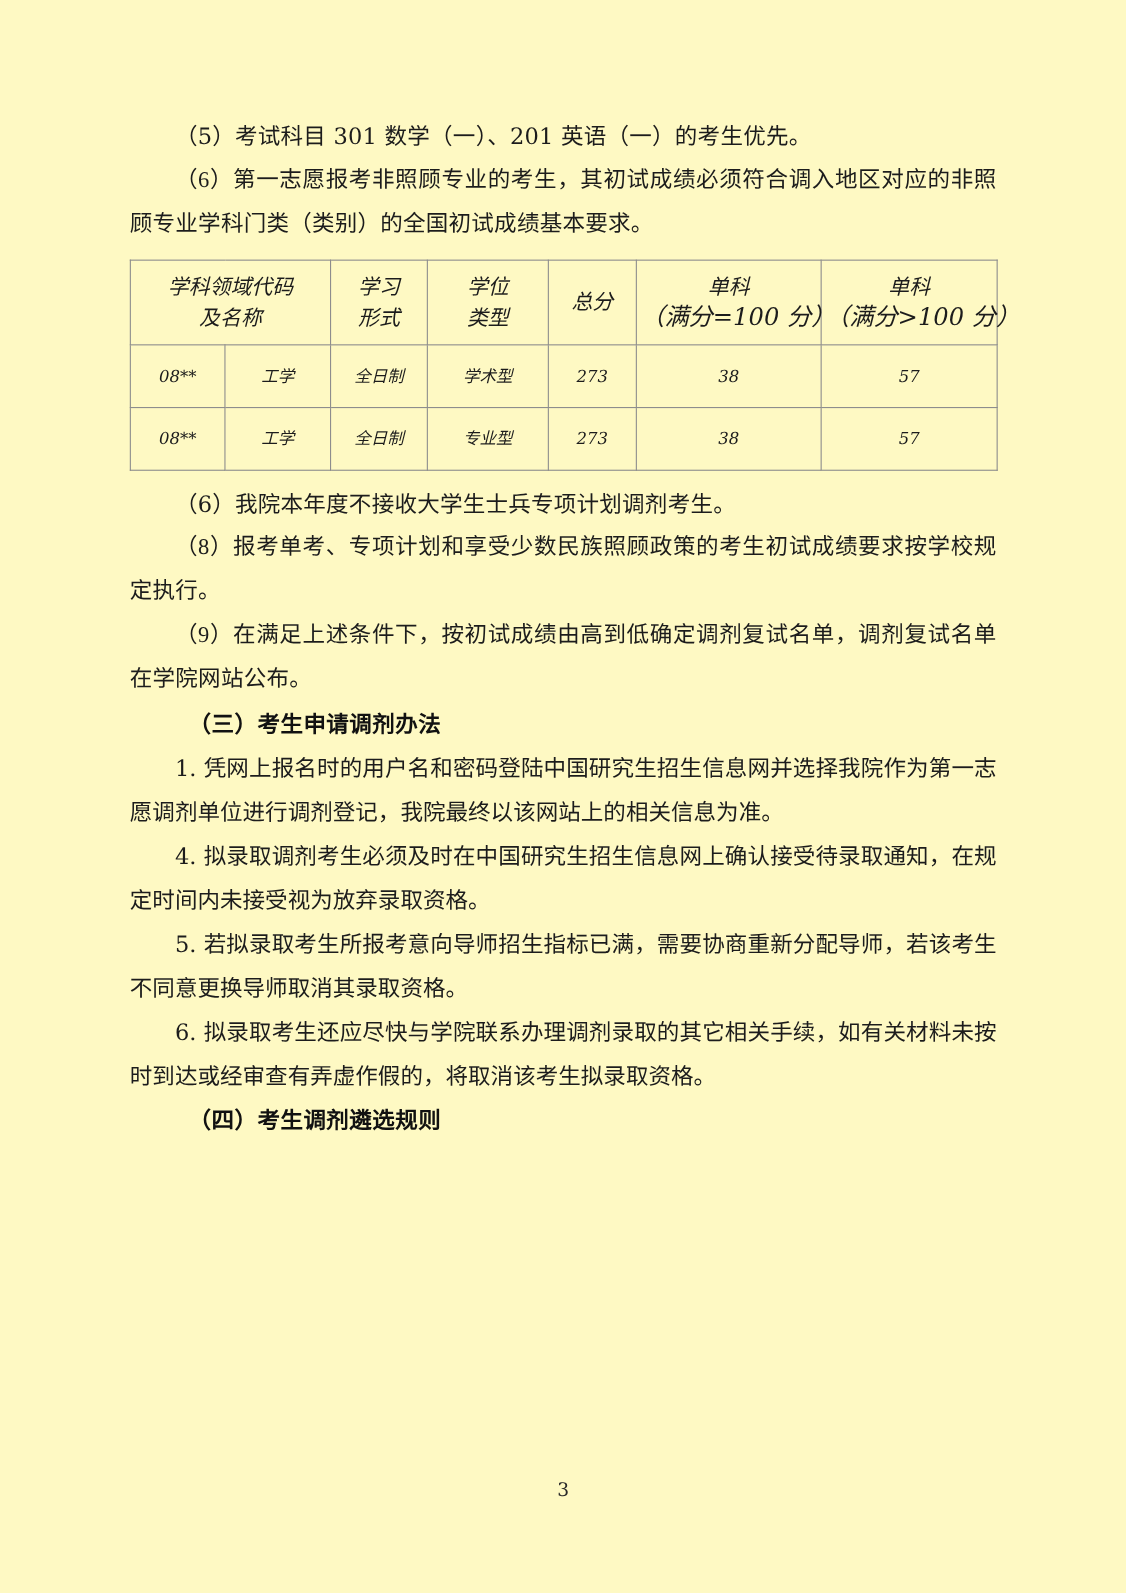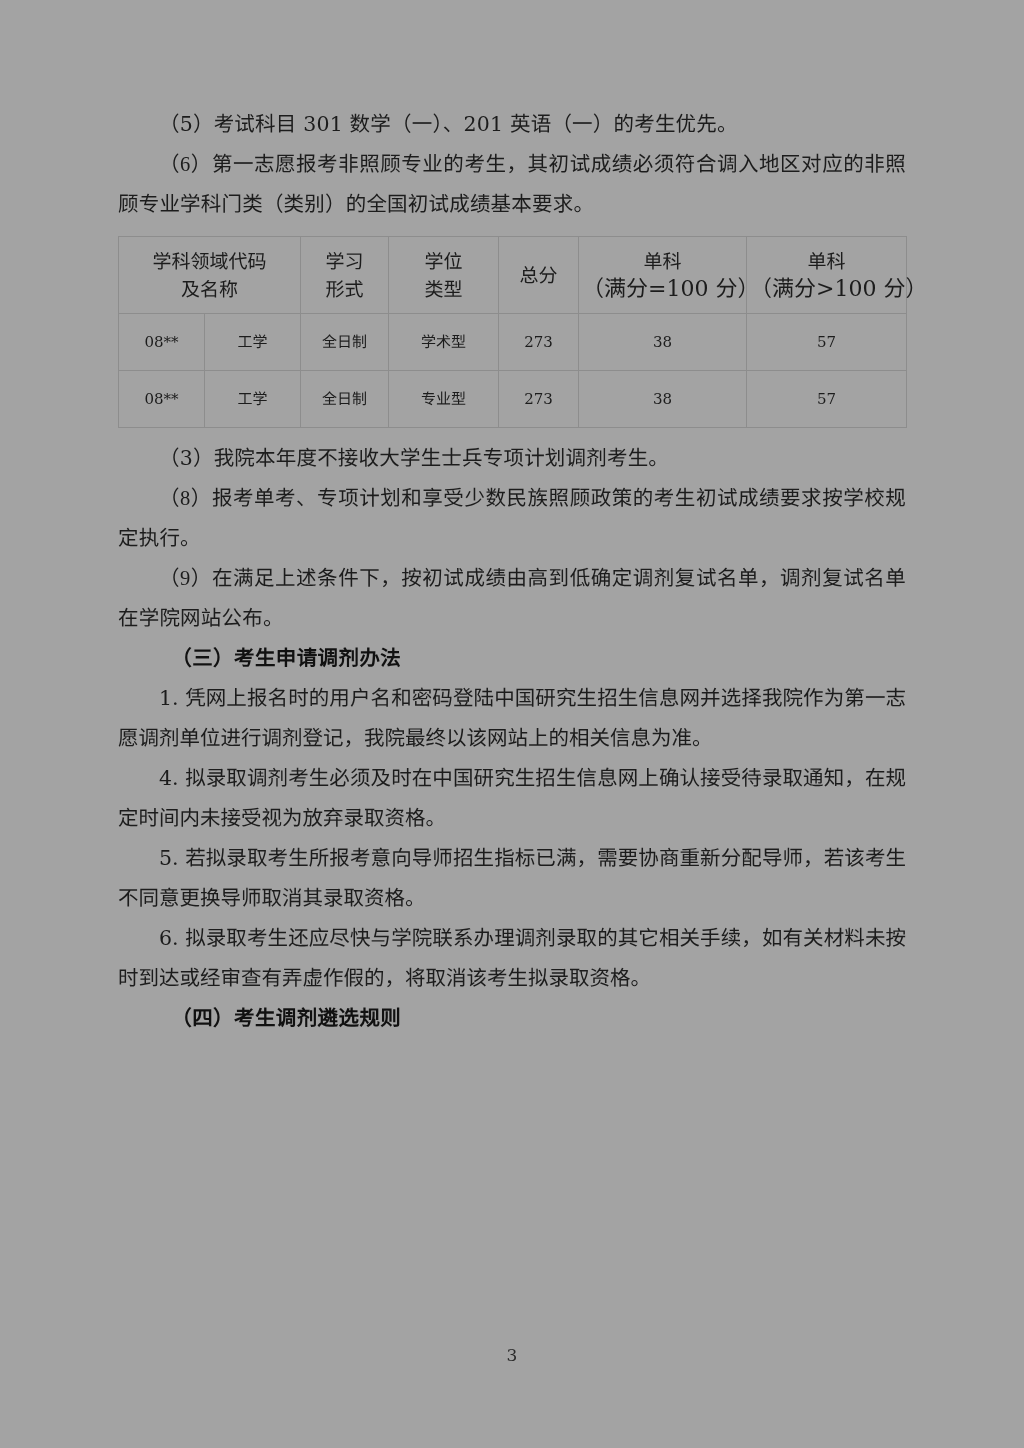--- a/index.html
+++ b/index.html
@@ -11,21 +11,21 @@
   body {
     font-family: "DejaVu Serif", "Liberation Serif", serif;
     color: #1a1a1a;
     -webkit-font-smoothing: antialiased;
   }
   .page {
     position: relative;
     width: 1024px;
     height: 1448px;
     margin: 0 auto;
-    background: #a3a3a3;
+    background: #fef9c3;
     box-sizing: border-box;
     overflow: hidden;
   }
   .content {
     position: absolute;
     left: 118px;
     top: 104px;
     width: 788px;
   }
 
@@ -63,20 +63,21 @@
     color: #1c1c1c;
   }
 
   
   .score-table {
     width: 788px;
     border-collapse: collapse;
     margin: 12px 0 10px 0;
     table-layout: fixed;
     font-size: 19px;
+    font-style: italic;
   }
   .score-table td,
   .score-table th {
     border: 1px solid #8d8d8d;
     text-align: center;
     vertical-align: middle;
     font-weight: normal;
     color: #1c1c1c;
     line-height: 30px;
     padding: 2px 3px;
@@ -181,21 +182,21 @@
           <td>工学</td>
           <td>全日制</td>
           <td>专业型</td>
           <td>273</td>
           <td>38</td>
           <td>57</td>
         </tr>
       </tbody>
     </table>
 
-    <p class="para">（3）我院本年度不接收大学生士兵专项计划调剂考生。</p>
+    <p class="para">（6）我院本年度不接收大学生士兵专项计划调剂考生。</p>
     <p class="para">（8）报考单考、专项计划和享受少数民族照顾政策的考生初试成绩要求按学校规定执行。</p>
     <p class="para">（9）在满足上述条件下，按初试成绩由高到低确定调剂复试名单，调剂复试名单在学院网站公布。</p>
 
     <p class="heading">（三）考生申请调剂办法</p>
 
 
     <p class="list-item">1. 凭网上报名时的用户名和密码登陆中国研究生招生信息网并选择我院作为第一志愿调剂单位进行调剂登记，我院最终以该网站上的相关信息为准。</p>
     <p class="list-item">4. 拟录取调剂考生必须及时在中国研究生招生信息网上确认接受待录取通知，在规定时间内未接受视为放弃录取资格。</p>
     <p class="list-item">5. 若拟录取考生所报考意向导师招生指标已满，需要协商重新分配导师，若该考生不同意更换导师取消其录取资格。</p>
     <p class="list-item">6. 拟录取考生还应尽快与学院联系办理调剂录取的其它相关手续，如有关材料未按时到达或经审查有弄虚作假的，将取消该考生拟录取资格。</p>

